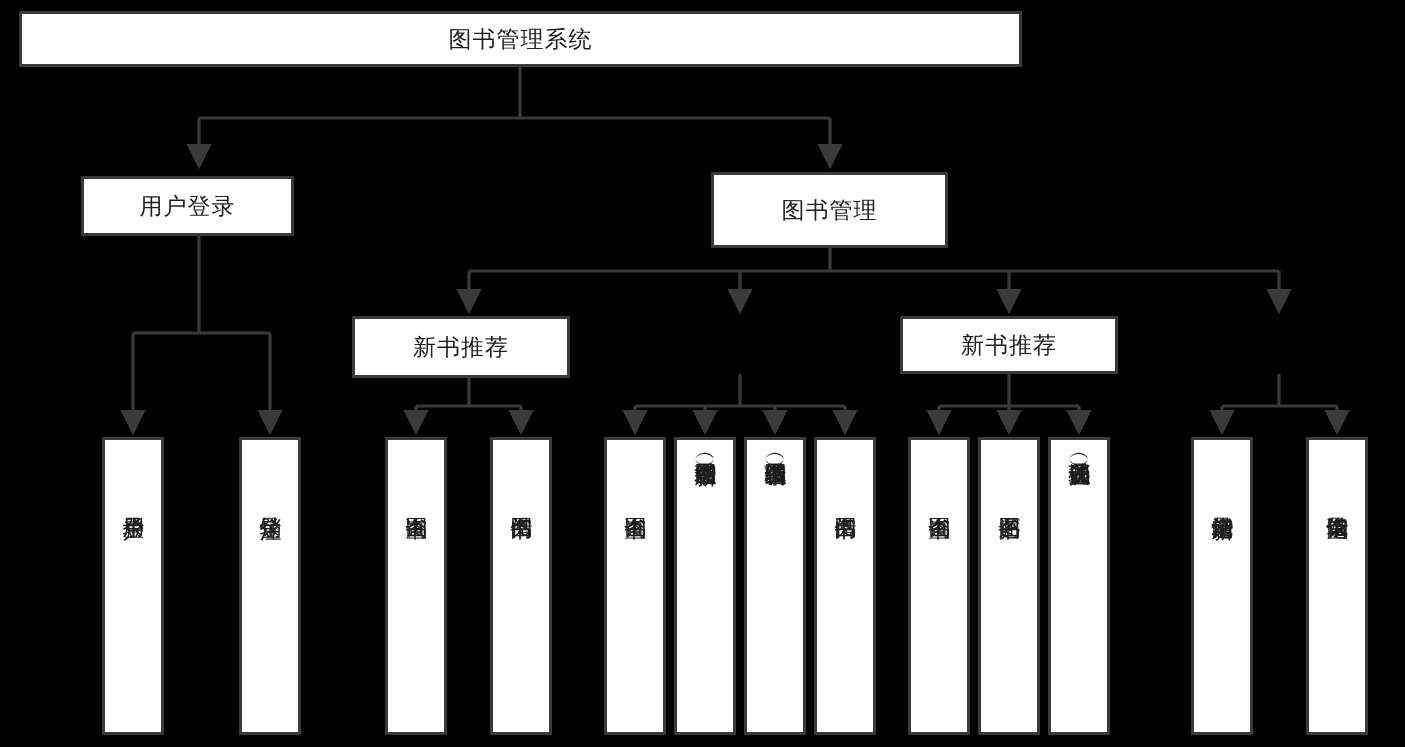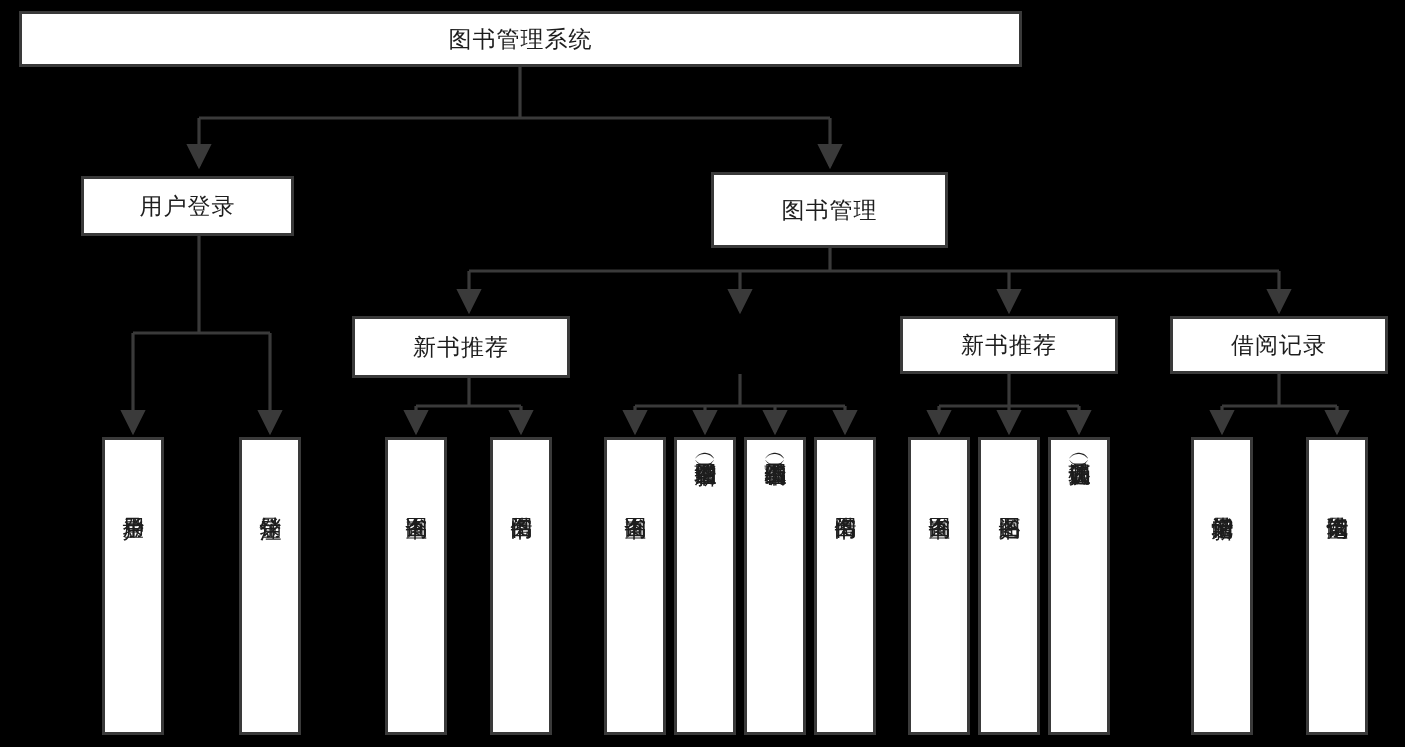--- a/index.html
+++ b/index.html
@@ -132,23 +132,20 @@
   <div class="node horiz" style="left:711px; top:172px; width:237px; height:76px;">
     <span>图书管理</span>
   </div>
 
   <div class="node horiz" style="left:352px; top:316px; width:218px; height:62px;">
     <span>新书推荐</span>
   </div>
   <div class="node horiz" style="left:900px; top:316px; width:218px; height:58px;">
     <span>新书推荐</span>
   </div>
-  <div class="node horiz" style="left:1170px; top:316px; width:218px; height:58px;">
-    <span>借阅记录</span>
-  </div>
 
   <div class="node leaf center" style="left:102px; top:437px; width:62px; height:298px;">
     <span class="vtext">用户登录</span>
   </div>
   <div class="node leaf center" style="left:239px; top:437px; width:62px; height:298px;">
     <span class="vtext">注销登录</span>
   </div>
 
   <div class="node leaf center" style="left:385px; top:437px; width:62px; height:298px;">
     <span class="vtext">查询图书</span>

